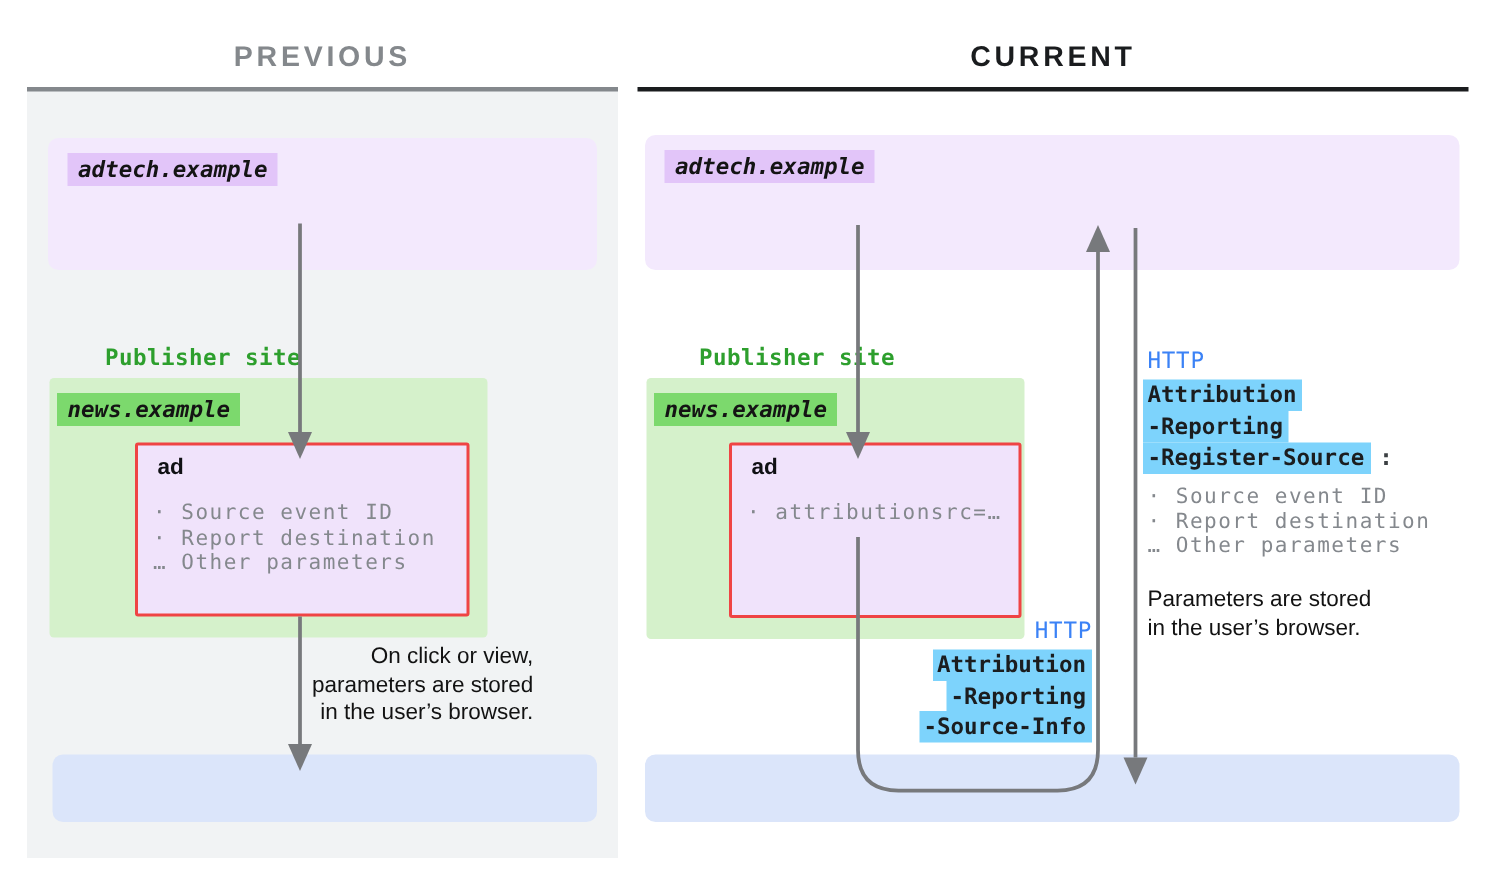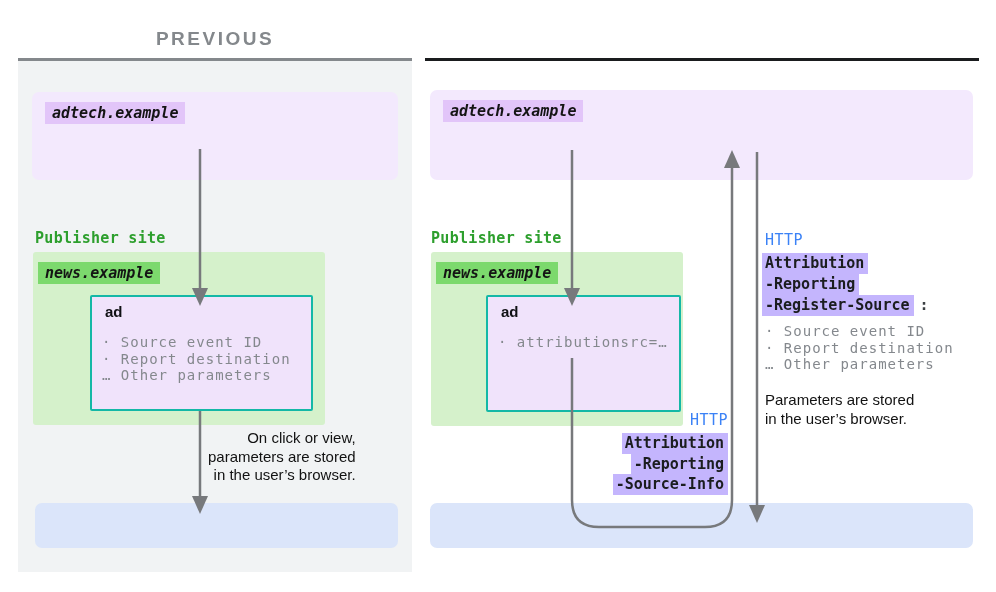--- a/index.html
+++ b/index.html
@@ -19,28 +19,28 @@
   .adtech-box{position:absolute;background:#f3e9fd;border-radius:7px;}
   #adtech-prev{left:32px;top:92px;width:366px;height:88px;}
   #adtech-cur{left:430px;top:90px;width:543px;height:90px;}
   .code-label{position:absolute;left:13px;top:10px;display:inline-block;
               font-family:"DejaVu Sans Mono",monospace;font-style:italic;font-weight:bold;
               font-size:15px;color:#141414;padding:2px 7px;white-space:nowrap;text-align:center;}
   .purple-hl{background:#e2c5f9;}
   .green-hl{background:#7cd96d;left:5px;}
 
   .pub-label{position:absolute;font-family:"DejaVu Sans Mono",monospace;font-weight:bold;
-             font-size:15px;letter-spacing:0.3px;color:#2d9f2d;white-space:nowrap;}
+             font-size:15px;letter-spacing:0.3px;color:#2d9f2d;white-space:nowrap;margin-left:35px;}
   #pub-prev{left:35px;top:229px;} #pub-cur{left:431px;top:229px;}
 
   .green-box{position:absolute;background:#d5f1cb;border-radius:3px;}
   #green-prev{left:33px;top:252px;width:292px;height:173px;}
   #green-cur{left:431px;top:252px;width:252px;height:174px;}
 
-  .ad-box{position:absolute;background:#f0e3fb;border:2px solid #14b8a6;
+  .ad-box{position:absolute;background:#f0e3fb;border:2px solid #ef4444;
           box-sizing:border-box;border-radius:2px;}
   #ad-prev{left:57px;top:43px;width:223px;height:116px;}
   #ad-cur{left:55px;top:43px;width:195px;height:117px;}
   .ad-title{position:absolute;left:13px;top:6px;font-size:15px;font-weight:bold;color:#101114;}
   .params{position:absolute;left:10px;top:37px;font-family:"DejaVu Sans Mono",monospace;
           font-size:14px;letter-spacing:1px;color:#84888d;line-height:16.5px;white-space:nowrap;}
 
   .note{position:absolute;font-size:15px;color:#121212;line-height:18.5px;white-space:nowrap;}
   #note-prev{left:208px;top:429px;text-align:right;}
   #note-cur{left:765px;top:391px;}
@@ -48,21 +48,21 @@
   .browser-label{position:absolute;font-family:"DejaVu Sans Mono",monospace;font-weight:bold;
                  font-size:15px;color:#2a68f5;white-space:nowrap;margin-top:36px;}
   #browser-label-prev{left:35px;top:477px;} #browser-label-cur{left:430px;top:477px;}
   .browser-box{position:absolute;background:#dbe5fa;border-radius:7px;}
   #browser-box-prev{left:35px;top:503px;width:363px;height:45px;}
   #browser-box-cur{left:430px;top:503px;width:543px;height:45px;}
 
   
   .mono{font-family:"DejaVu Sans Mono",monospace;}
   .proto{font-size:15px;color:#3b82f6;letter-spacing:0.5px;}
-  .hl{background:#c4b5fd;font-weight:bold;font-size:15px;color:#1b1d1f;
+  .hl{background:#7dd3fc;font-weight:bold;font-size:15px;color:#1b1d1f;
       padding:1px 4px 2px 3px;display:inline-block;white-space:nowrap;}
   .resp-block{position:absolute;left:762px;top:231px;}
   .resp-block .proto{margin-left:3px;margin-bottom:4px;}
   .hdr-line{height:21px;}
   .colon{font-size:15px;font-weight:bold;color:#3c4043;margin-left:6px;}
   .resp-params{margin-top:7px;margin-left:3px;font-size:14px;letter-spacing:1px;
                color:#84888d;line-height:16.5px;white-space:nowrap;}
   .req-block{position:absolute;right:268px;top:411px;text-align:right;}
   .req-block .proto{margin-bottom:4px;}
   .req-block .hdr-line{height:20.5px;}
@@ -97,20 +97,21 @@
 
   <div class="note" id="note-prev">
     <div>On click or view,</div>
     <div>parameters are stored</div>
     <div>in the user’s browser.</div>
   </div>
 
   <div class="browser-label" id="browser-label-prev">Browser</div>
   <div class="browser-box" id="browser-box-prev"></div>
 
+  <div class="panel-title cur">CURRENT</div>
   <div class="cur-rule"></div>
 
   <div class="adtech-box" id="adtech-cur">
     <span class="code-label purple-hl">adtech.example</span>
   </div>
 
   <div class="pub-label" id="pub-cur">Publisher site</div>
 
   <div class="green-box" id="green-cur">
     <span class="code-label green-hl">news.example</span>

